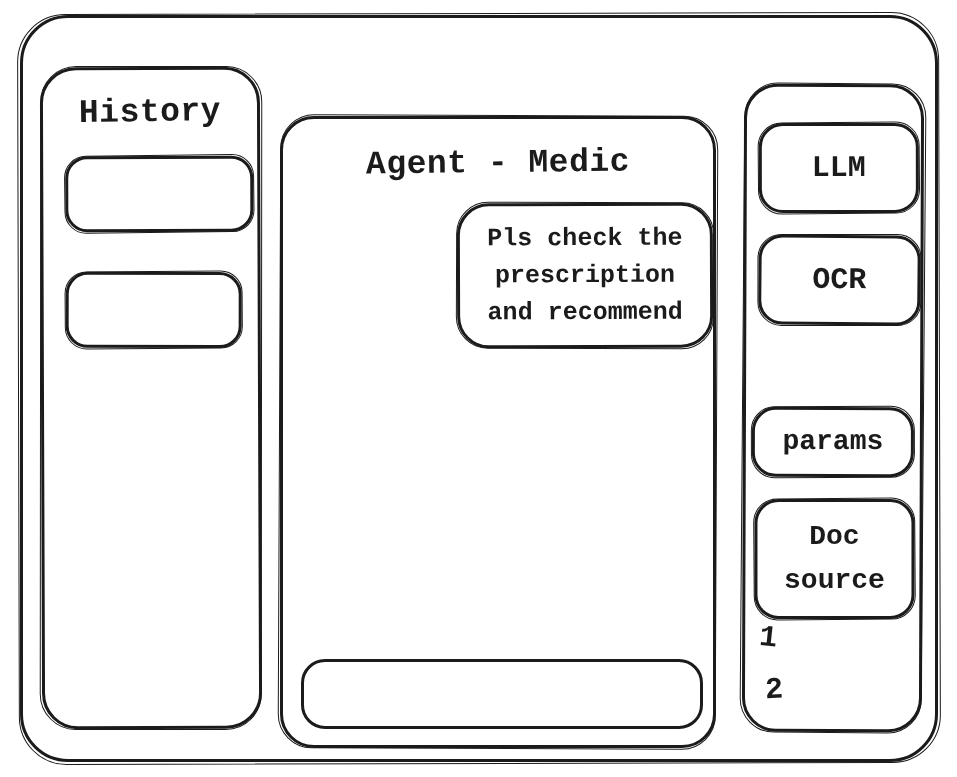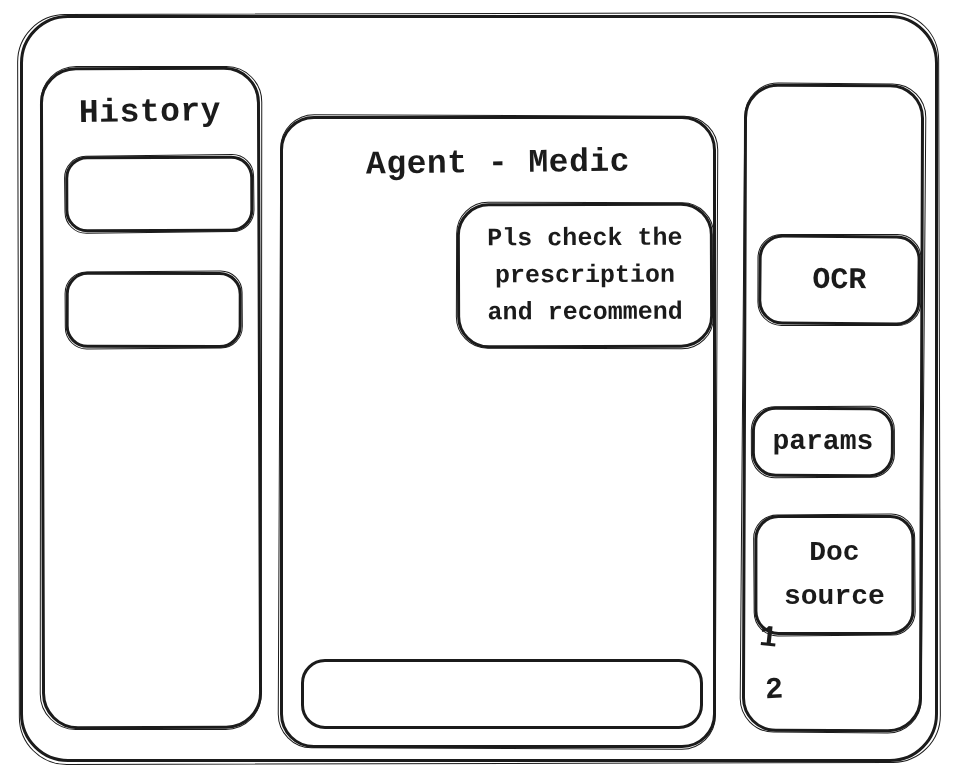--- a/index.html
+++ b/index.html
@@ -141,22 +141,22 @@
     cursor:pointer;
     padding:0 6px;
   }
   .tool-btn::before{
     content:"";position:absolute;inset:-4px;
     border:1.5px solid var(--stroke);border-radius:inherit;
     transform:rotate(-0.4deg);pointer-events:none;
   }
   .btn-llm{left:12px;top:36px;width:160px;height:90px;transform:rotate(-0.3deg);}
   .btn-ocr{left:12px;top:148px;width:162px;height:90px;transform:rotate(0.3deg);}
-  .btn-params{left:6px;top:320px;width:142px;height:70px;font-size:28px;}
-  .btn-docsource{left:9px;top:428px;width:160px;height:120px;font-size:28px;flex-wrap:wrap;line-height:44px;transform:rotate(-0.2deg);}
+  .btn-params{left:6px;top:320px;width:162px;height:70px;font-size:28px;}
+  .btn-docsource{left:9px;top:412px;width:160px;height:120px;font-size:28px;flex-wrap:wrap;line-height:44px;transform:rotate(-0.2deg);}
   .btn-docsource span{width:100%;}
 
   .doc-item{
     position:absolute;
     left:14px;
     font-weight:700;
     font-size:30px;
     cursor:pointer;
   }
   .doc-item.one{top:534px;transform:rotate(6deg);}
@@ -180,20 +180,21 @@
 
       <div class="bubble bubble-user">
         <span>Pls check the prescription and recommend</span>
       </div>
 
 
       <input class="chat-input" type="text" placeholder="" value="" style="">
     </main>
 
     <aside class="sketch panel-right">
+      <button class="tool-btn btn-llm">LLM</button>
       <button class="tool-btn btn-ocr">OCR</button>
       <button class="tool-btn btn-params">params</button>
       <button class="tool-btn btn-docsource">
         <span>Doc source</span>
       </button>
       <div class="doc-item one">1</div>
       <div class="doc-item two">2</div>
     </aside>
 
   </div>

